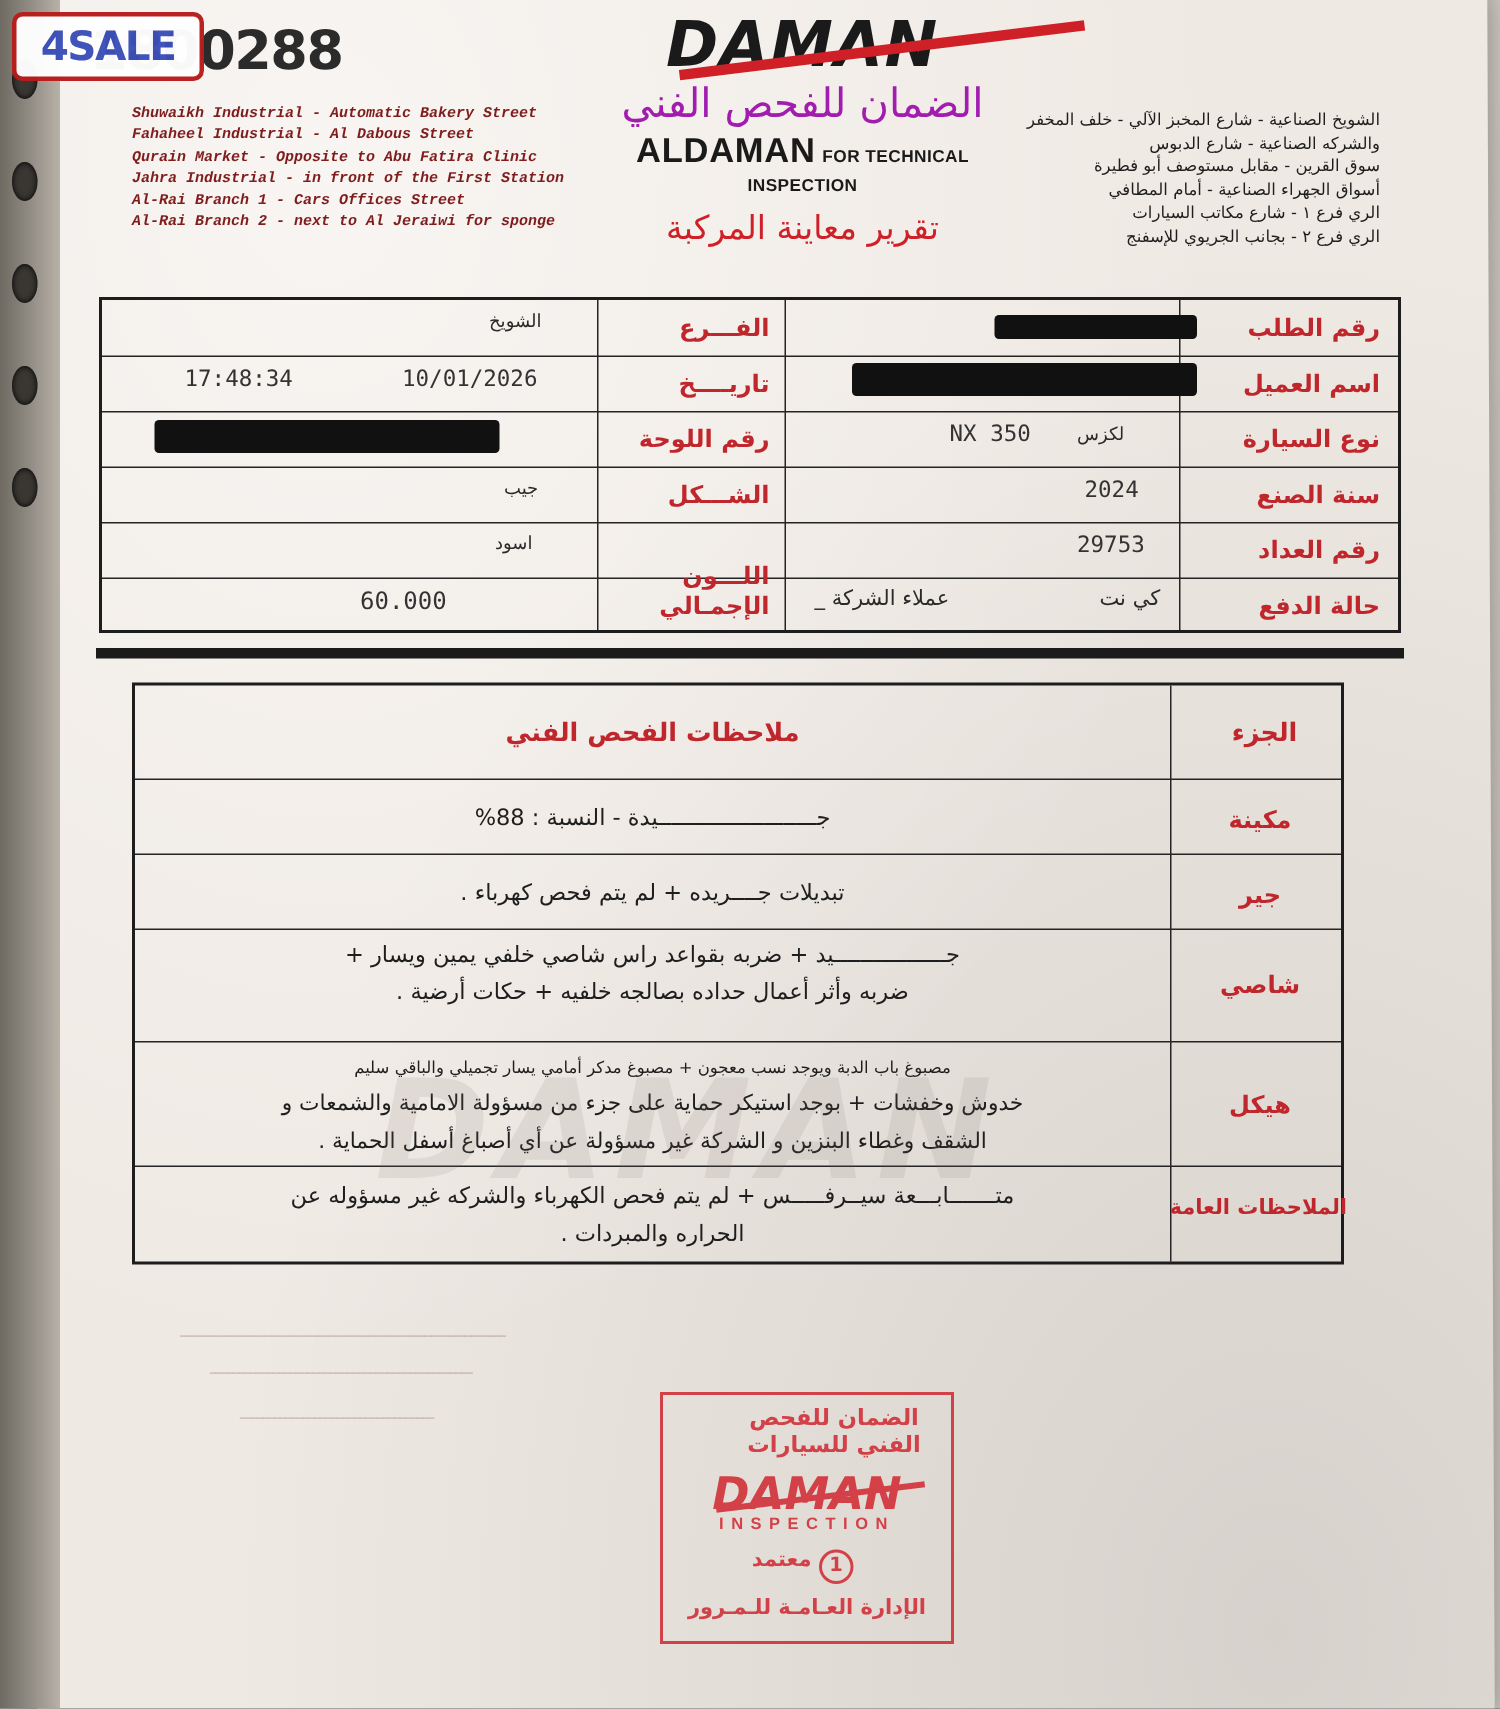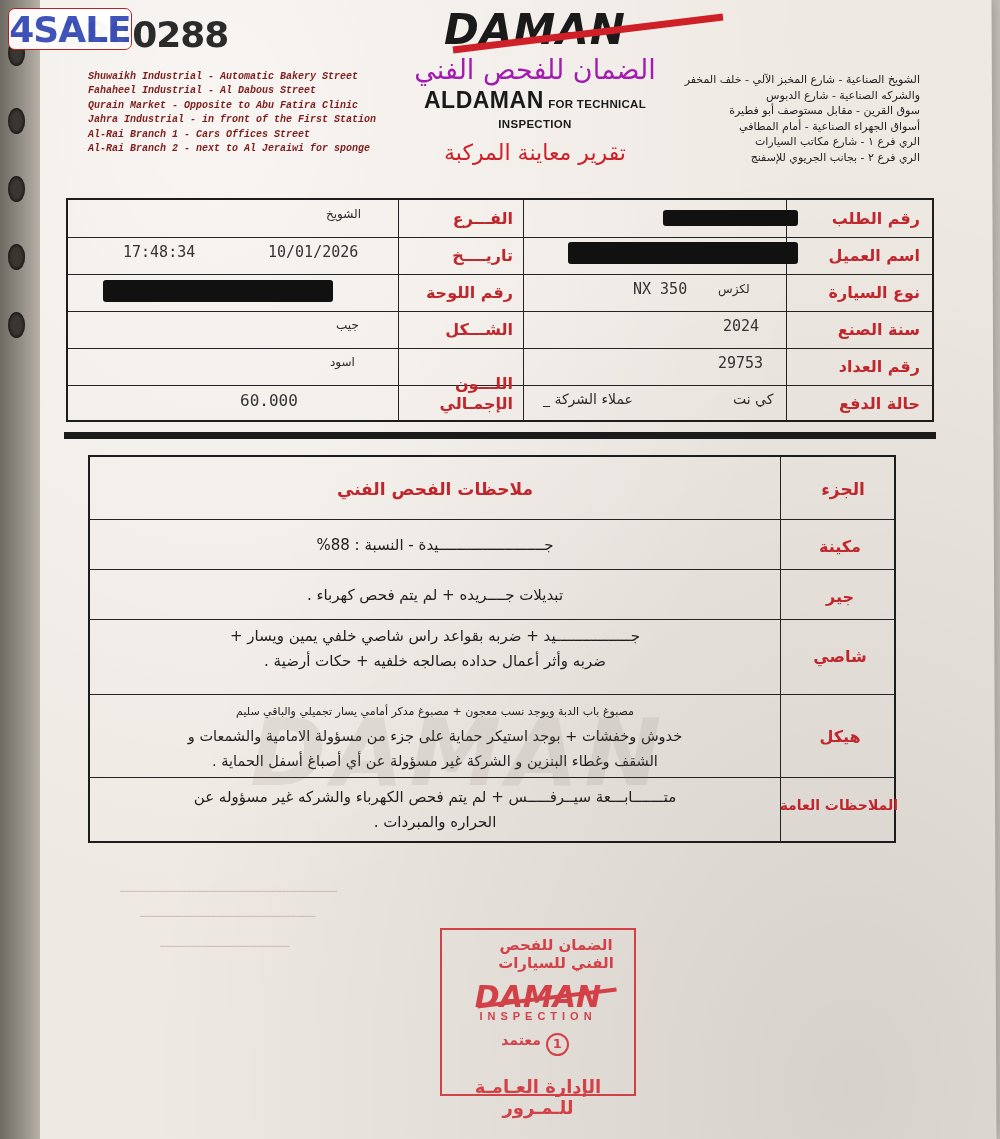--- a/index.html
+++ b/index.html
@@ -82,26 +82,26 @@
     color: #7f1d1d;
   }
   .hdr-addr div { white-space: nowrap; }
 
   
   .foursale {
     position: absolute;
     left: 8px; top: 8px;
     width: 122px; height: 40px;
     background: #ffffff;
-    border: 1px solid #b91c1c;
+    border: 3px solid #b91c1c;
     border-radius: 7px;
     color: #3b4fb8;
     font-family: "DejaVu Sans", sans-serif;
     font-weight: bold;
-    font-size: 36px;
+    font-size: 27px;
     letter-spacing: -1px;
     display: flex;
     align-items: center;
     justify-content: center;
     opacity: 0.97;
   }
 
   
   .logo-wrap {
     position: absolute;
@@ -327,25 +327,25 @@
     width: 19px; height: 19px;
     border: 2px solid #d2343c;
     border-radius: 50%;
     font-family: "DejaVu Sans", sans-serif;
     font-size: 13px;
     line-height: 17px;
     vertical-align: -3px;
     margin-right: 6px;
   }
   .stamp-bottom {
-    margin-top: 20px;
-    direction: rtl;
-    font-family: "DejaVu Sans", sans-serif;
-    font-weight: bold;
-    font-size: 18px;
+    margin-top: 8px;
+    direction: rtl;
+    font-family: "DejaVu Sans", sans-serif;
+    font-weight: bold;
+    font-size: 14px;
     letter-spacing: 1px;
   }
 
   
   .ghost {
     position: absolute;
     font-family: "DejaVu Sans", sans-serif;
     font-size: 13px;
     color: rgba(150,110,105,0.30);
     direction: rtl;

